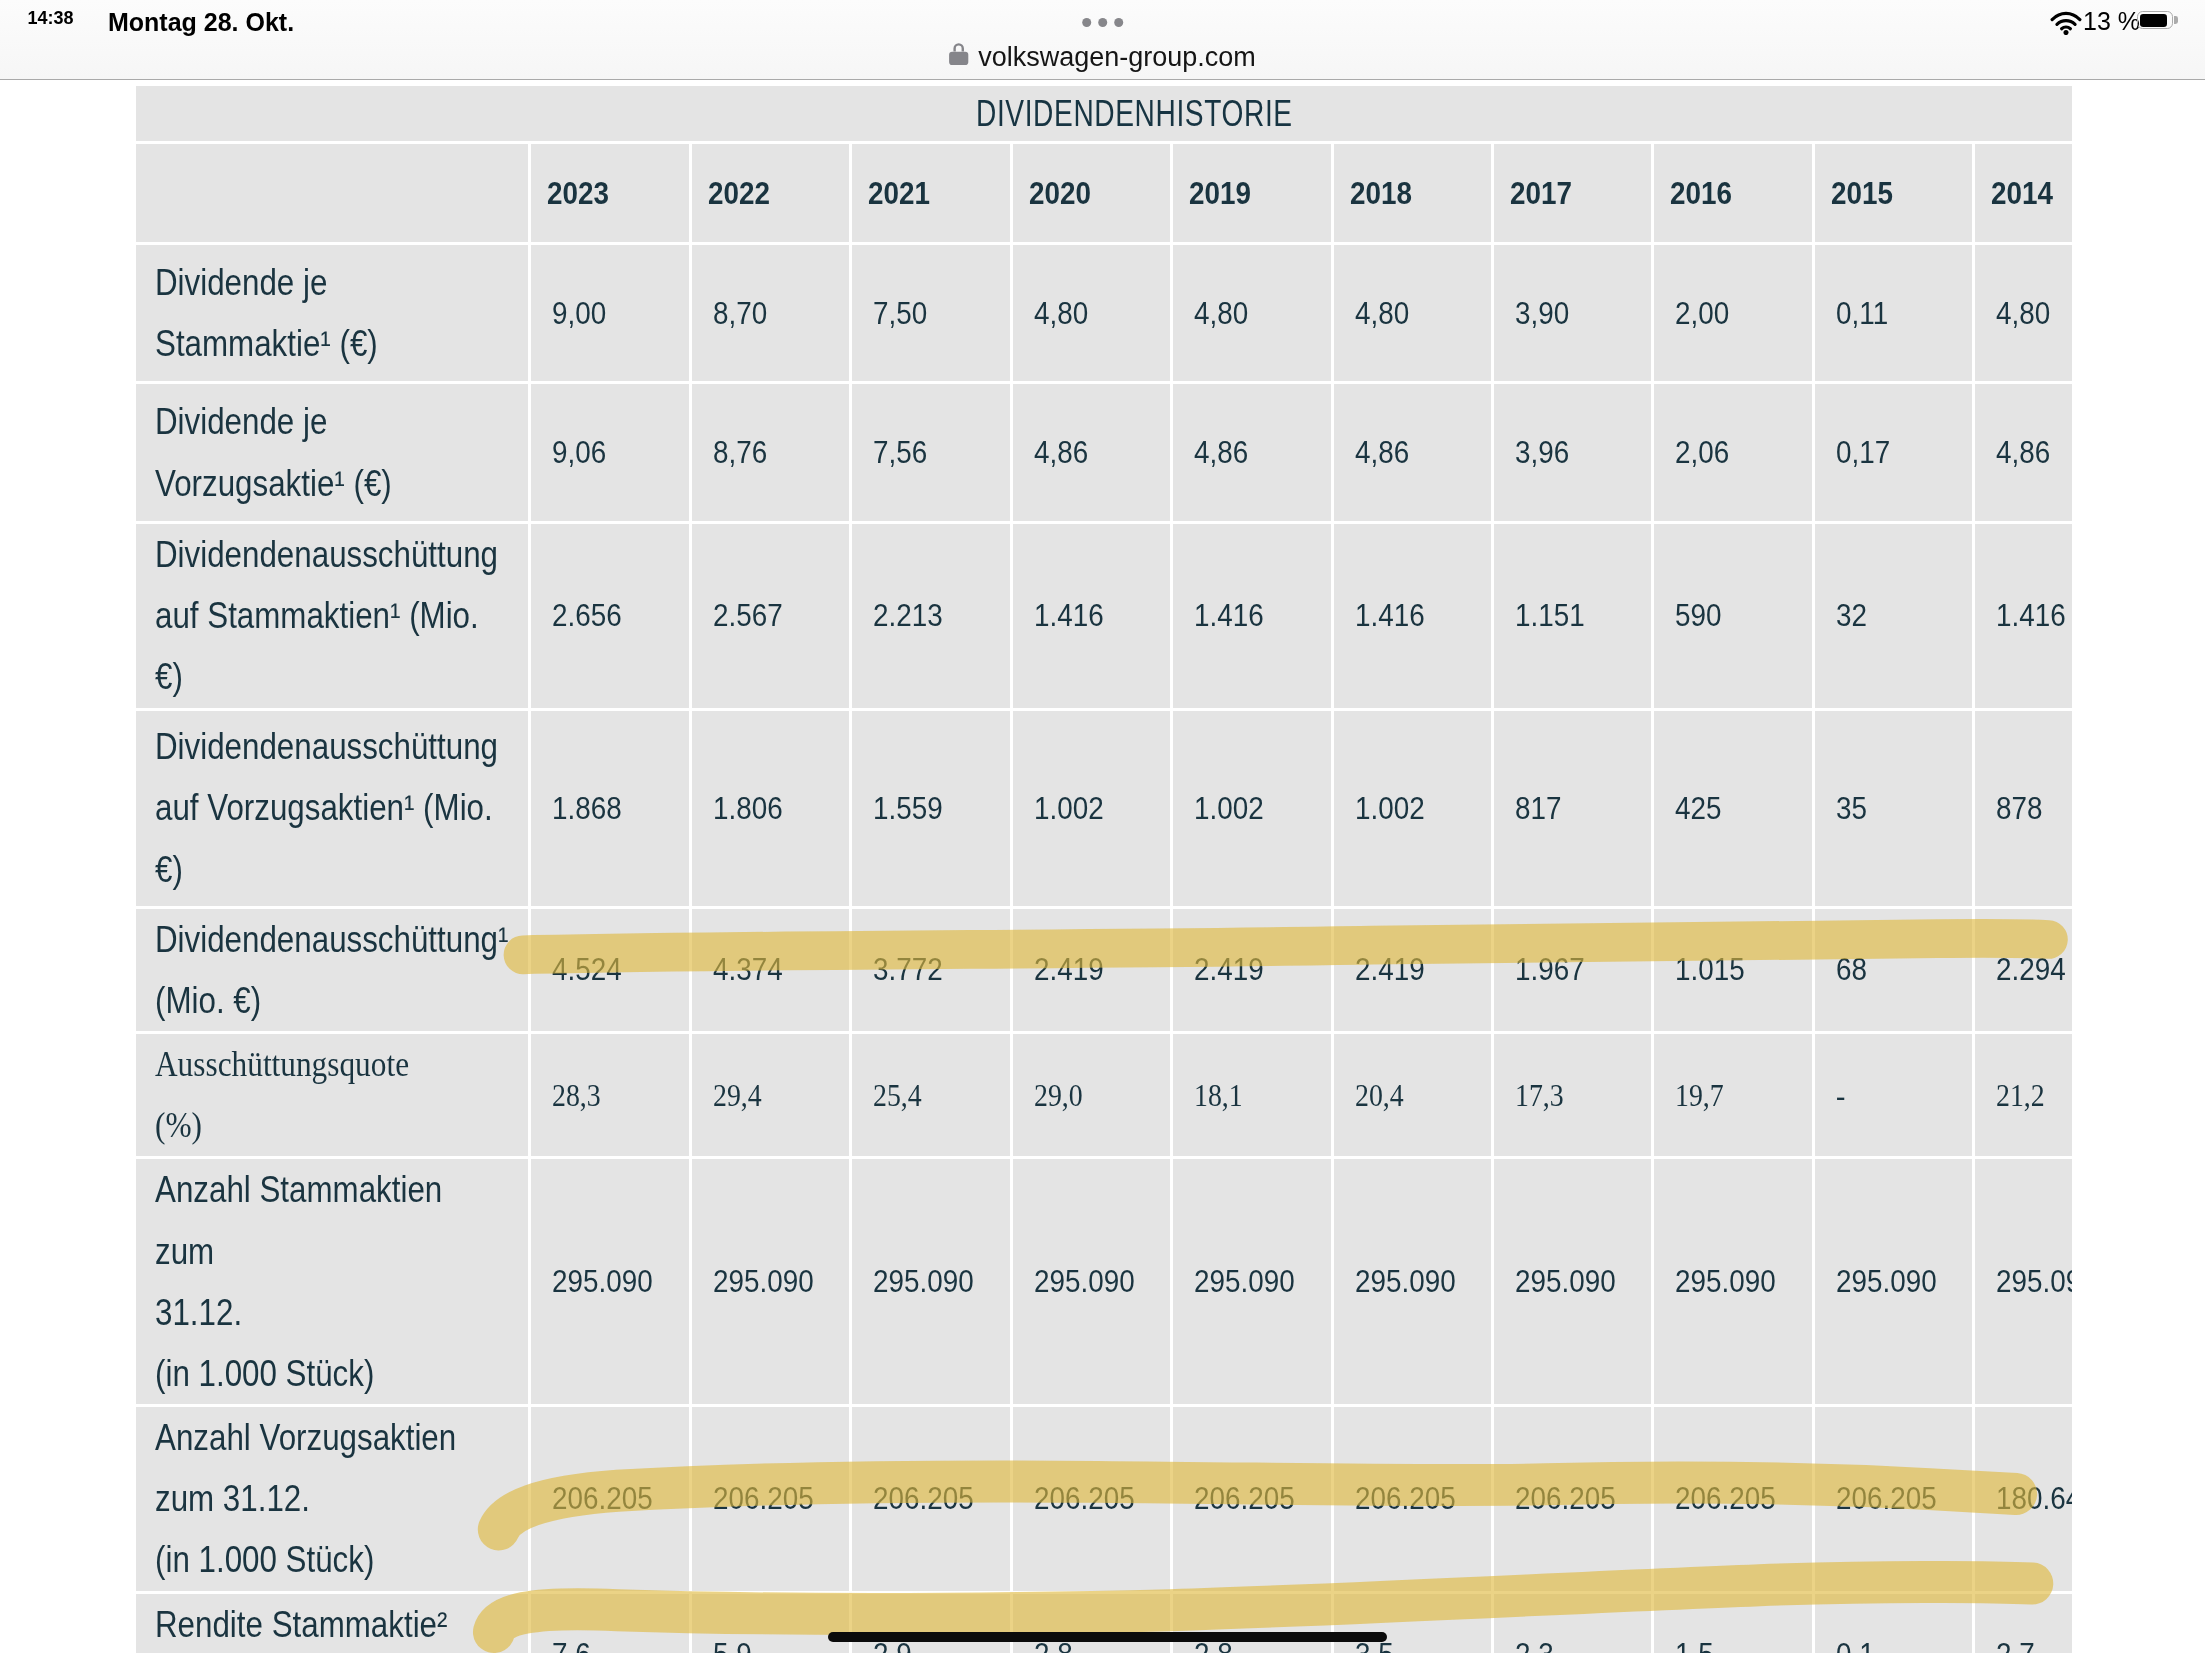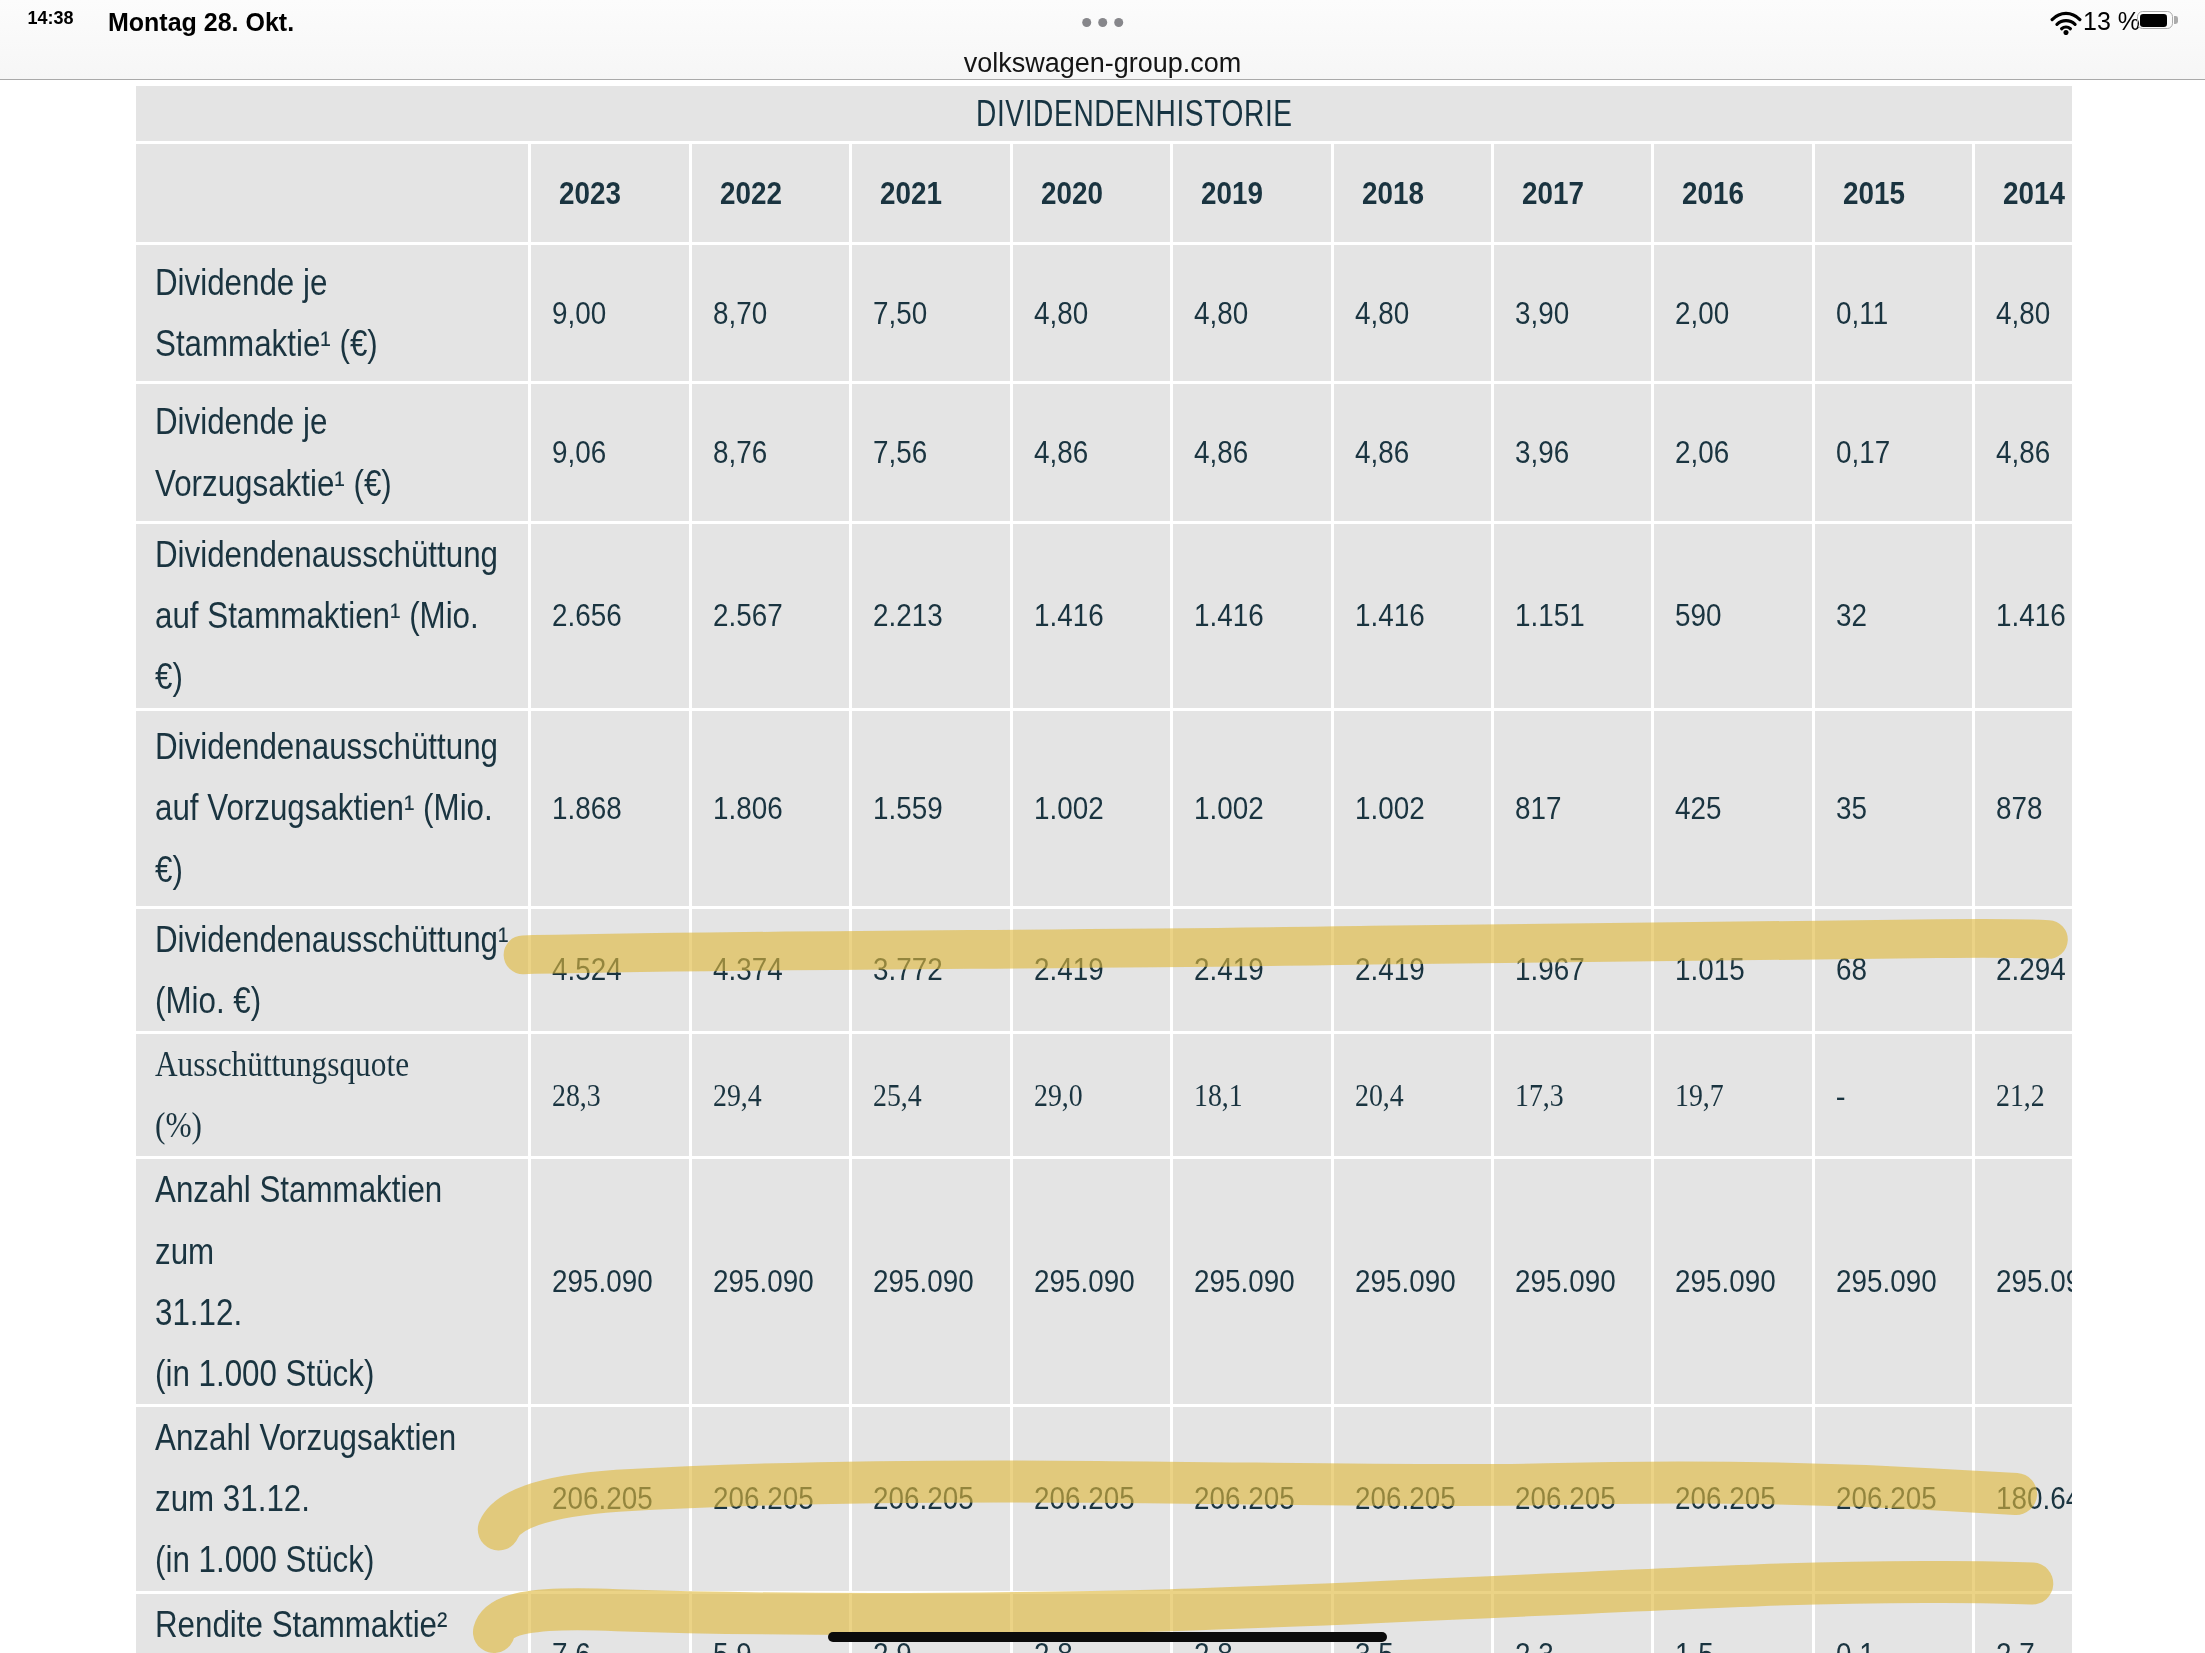--- a/index.html
+++ b/index.html
@@ -18,35 +18,35 @@
   .dots{position:absolute;top:18px;left:50%;transform:translateX(-50%);display:flex;gap:7.3px;cursor:pointer;}
   .dots i{width:9px;height:9px;border-radius:50%;background:#87878b;}
   .wifi{position:absolute;left:2050px;top:10.5px;}
   .pct{position:absolute;left:2083px;top:7.3px;font-size:25px;color:#000;}
   .bat{position:absolute;left:2137px;top:11.3px;width:36px;height:18px;border:1.6px solid #ababab;
        border-radius:5.7px;box-sizing:border-box;}
   .bat .fill{position:absolute;left:1.6px;top:1.6px;bottom:1.6px;width:82%;background:#000;border-radius:3.2px;}
   .bat .nub{position:absolute;right:-5.7px;top:4px;width:4px;height:8px;background:#ababab;border-radius:0 2.4px 2.4px 0;}
   .urlrow{
     position:absolute;top:42px;left:0;width:100%;height:34px;
-    display:flex;justify-content:center;align-items:center;gap:9.7px;
-    font-size:27px;color:#151515;cursor:pointer;flex-direction:column;
+    display:flex;justify-content:center;gap:9.7px;
+    font-size:27px;color:#151515;cursor:pointer;
   }
   
   .tclip{position:absolute;left:133px;top:83px;width:1939px;height:1570px;overflow:hidden;}
   table{border-collapse:separate;border-spacing:3.2px;table-layout:fixed;width:2003px;}
   col.c-label{width:391px;}
   col.c-year{width:157px;}
   th,td{background:#e4e4e4;color:#1a3440;vertical-align:middle;text-align:left;
         overflow:hidden;box-sizing:border-box;}
   tr.title-row{height:55px;}
   tr.title-row th{text-align:center;vertical-align:top;padding-top:6.5px;
                   font-size:37px;font-weight:400;letter-spacing:0.8px;color:#173442;}
   tr.year-row{height:98px;}
-  tr.year-row th{padding-left:28px;font-size:32px;font-weight:700;}
+  tr.year-row th{padding-left:16px;font-size:32px;font-weight:700;}
   td{padding:0 0 0 21px;font-size:32px;font-weight:400;}
   th.lbl{padding:0 22.6px 0 18.6px;font-size:36px;font-weight:400;line-height:1.7;}
   .tx{display:inline-block;transform:scaleX(0.87);transform-origin:0 50%;white-space:nowrap;}
   .title-row .tx{transform:scaleX(0.76);transform-origin:50% 50%;}
   .pre{white-space:pre-line;}
   tr.r1{height:136px;} tr.r2{height:137px;} tr.r3{height:136px;} tr.r4{height:195px;}
   tr.r5{height:119px;} tr.r6{height:82px;font-family:Liberation Serif, serif;} tr.r7{height:181px;} tr.r8{height:174px;}
   tr.r9{height:99px;} tr.r10{height:129px;}
   
   .marker{position:absolute;left:0;top:0;z-index:20;pointer-events:none;}

